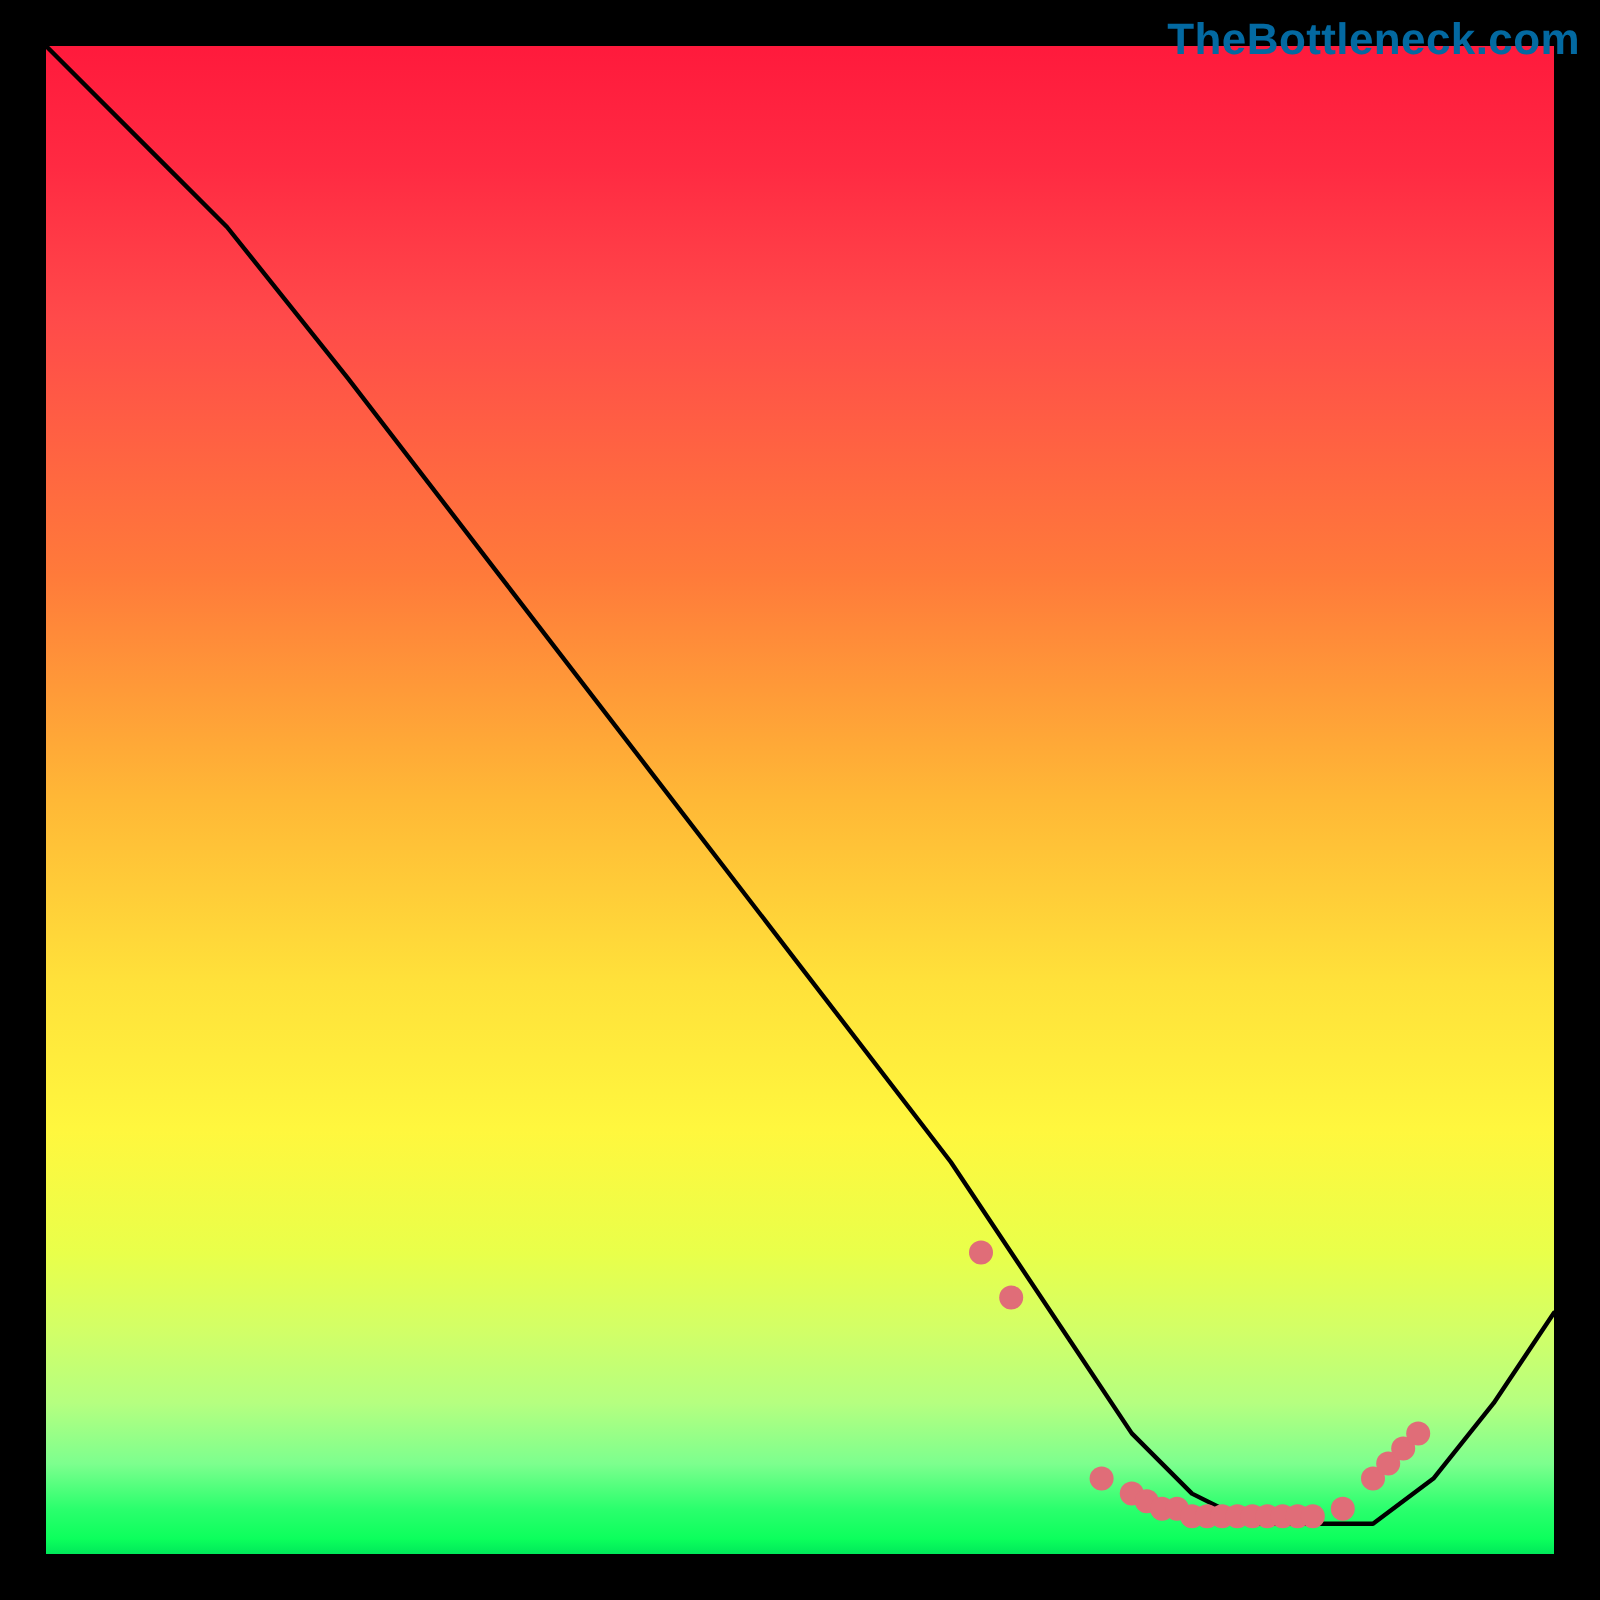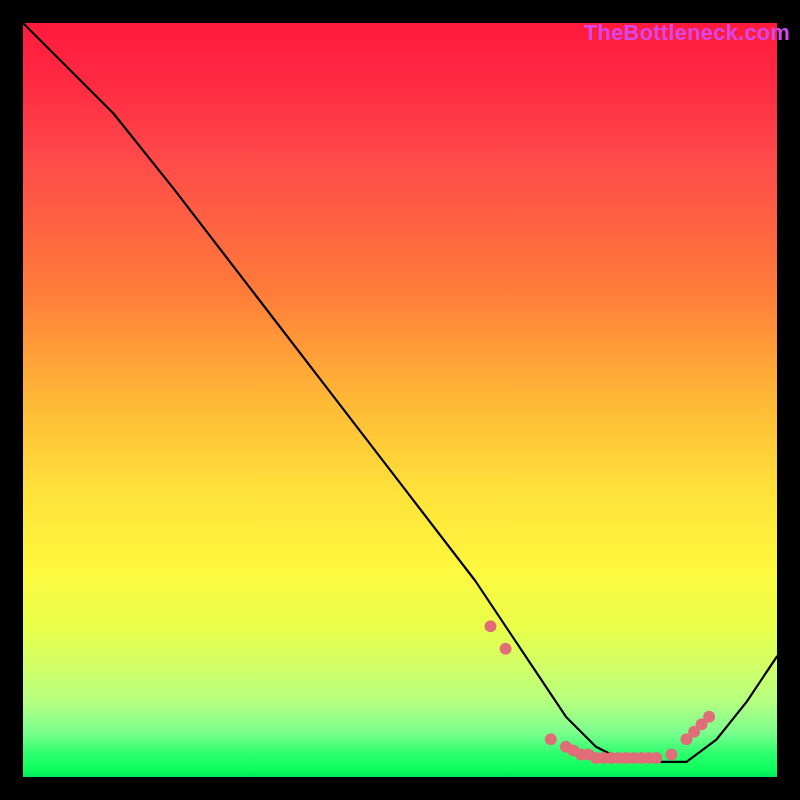--- a/index.html
+++ b/index.html
@@ -12,23 +12,23 @@
     font-family: Arial, Helvetica, sans-serif;
   }
   .frame {
     position: relative;
     width: 800px;
     height: 800px;
     background: #000;
   }
   .watermark {
     position: absolute;
-    top: 20px;
+    top: 7px;
     right: 10px;
-    color: #d946ef;
+    color: #0369a1;
     font-size: 22px;
     font-weight: 600;
     letter-spacing: 0.2px;
     z-index: 20;
     user-select: none;
     text-align: right;
   }
   .plot {
     position: absolute;
     left: 23px;

